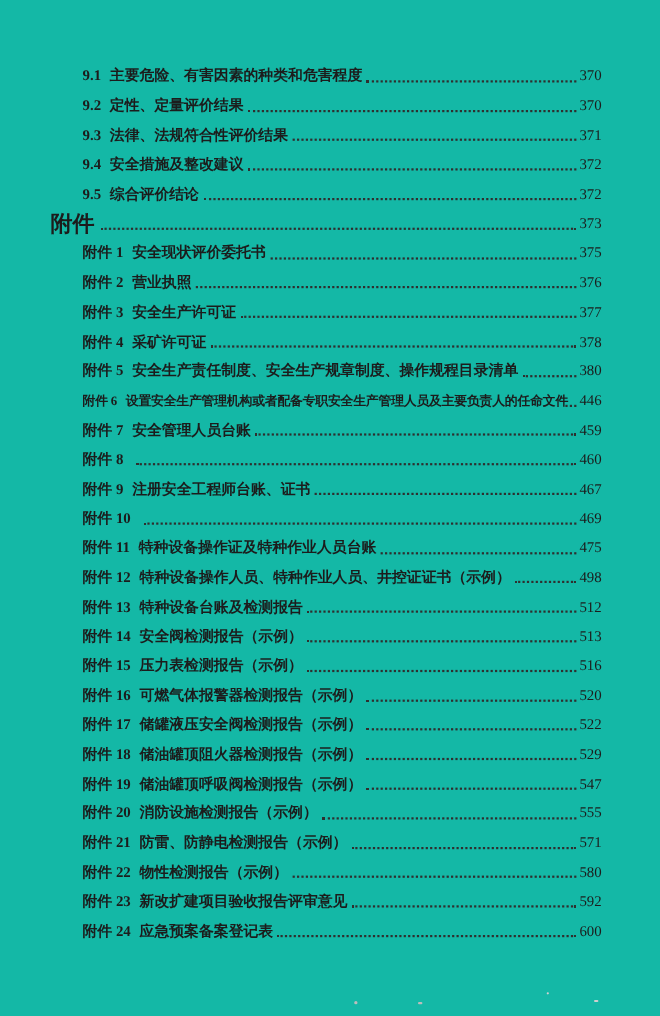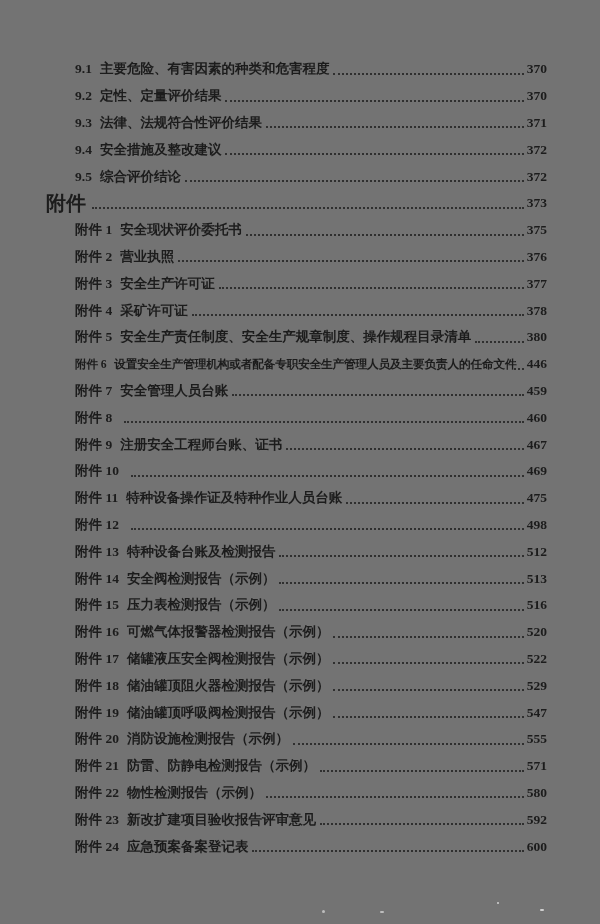--- a/index.html
+++ b/index.html
@@ -5,21 +5,21 @@
   html, body {
     margin: 0;
     padding: 0;
     background: #ffffff;
   }
   .page {
     position: relative;
     width: 600px;
     height: 924px;
     margin: 0 auto;
-    background: #737373;
+    background: #14b8a6;
     overflow: hidden;
     font-family: "Liberation Serif", "DejaVu Serif", serif;
     color: #1c1c1c;
   }
   .toc {
     position: absolute;
     top: 56px;
     left: 0;
     right: 0;
   }
@@ -63,21 +63,21 @@
     min-width: 8px;
     align-self: flex-end;
     height: 0;
     margin: 0 3px 8px 4px;
     border-bottom: 2px dotted #2f2f2f;
   }
   .pagenum {
     white-space: nowrap;
     flex: 0 0 auto;
     font-size: 13.5px;
-    font-weight: 700;
+    font-weight: 400;
   }
   .speck {
     position: absolute;
     background: #bdbdbd;
     border-radius: 50%;
     width: 3px;
     height: 3px;
   }
   .speck.s1 { left: 322px; top: 910px; }
   .speck.s2 { left: 380px; top: 911px; width: 4px; height: 2px; border-radius: 1px; }
@@ -183,20 +183,21 @@
         <span class="pagenum">469</span>
       </div>
       <div class="toc-row">
         <span class="num">附件 11</span>
         <span class="title">特种设备操作证及特种作业人员台账</span>
         <span class="leader"></span>
         <span class="pagenum">475</span>
       </div>
       <div class="toc-row">
         <span class="num">附件 12</span>
+        <span class="title">特种设备操作人员、特种作业人员、井控证证书（示例）</span>
         <span class="leader"></span>
         <span class="pagenum">498</span>
       </div>
       <div class="toc-row">
         <span class="num">附件 13</span>
         <span class="title">特种设备台账及检测报告</span>
         <span class="leader"></span>
         <span class="pagenum">512</span>
       </div>
       <div class="toc-row">

